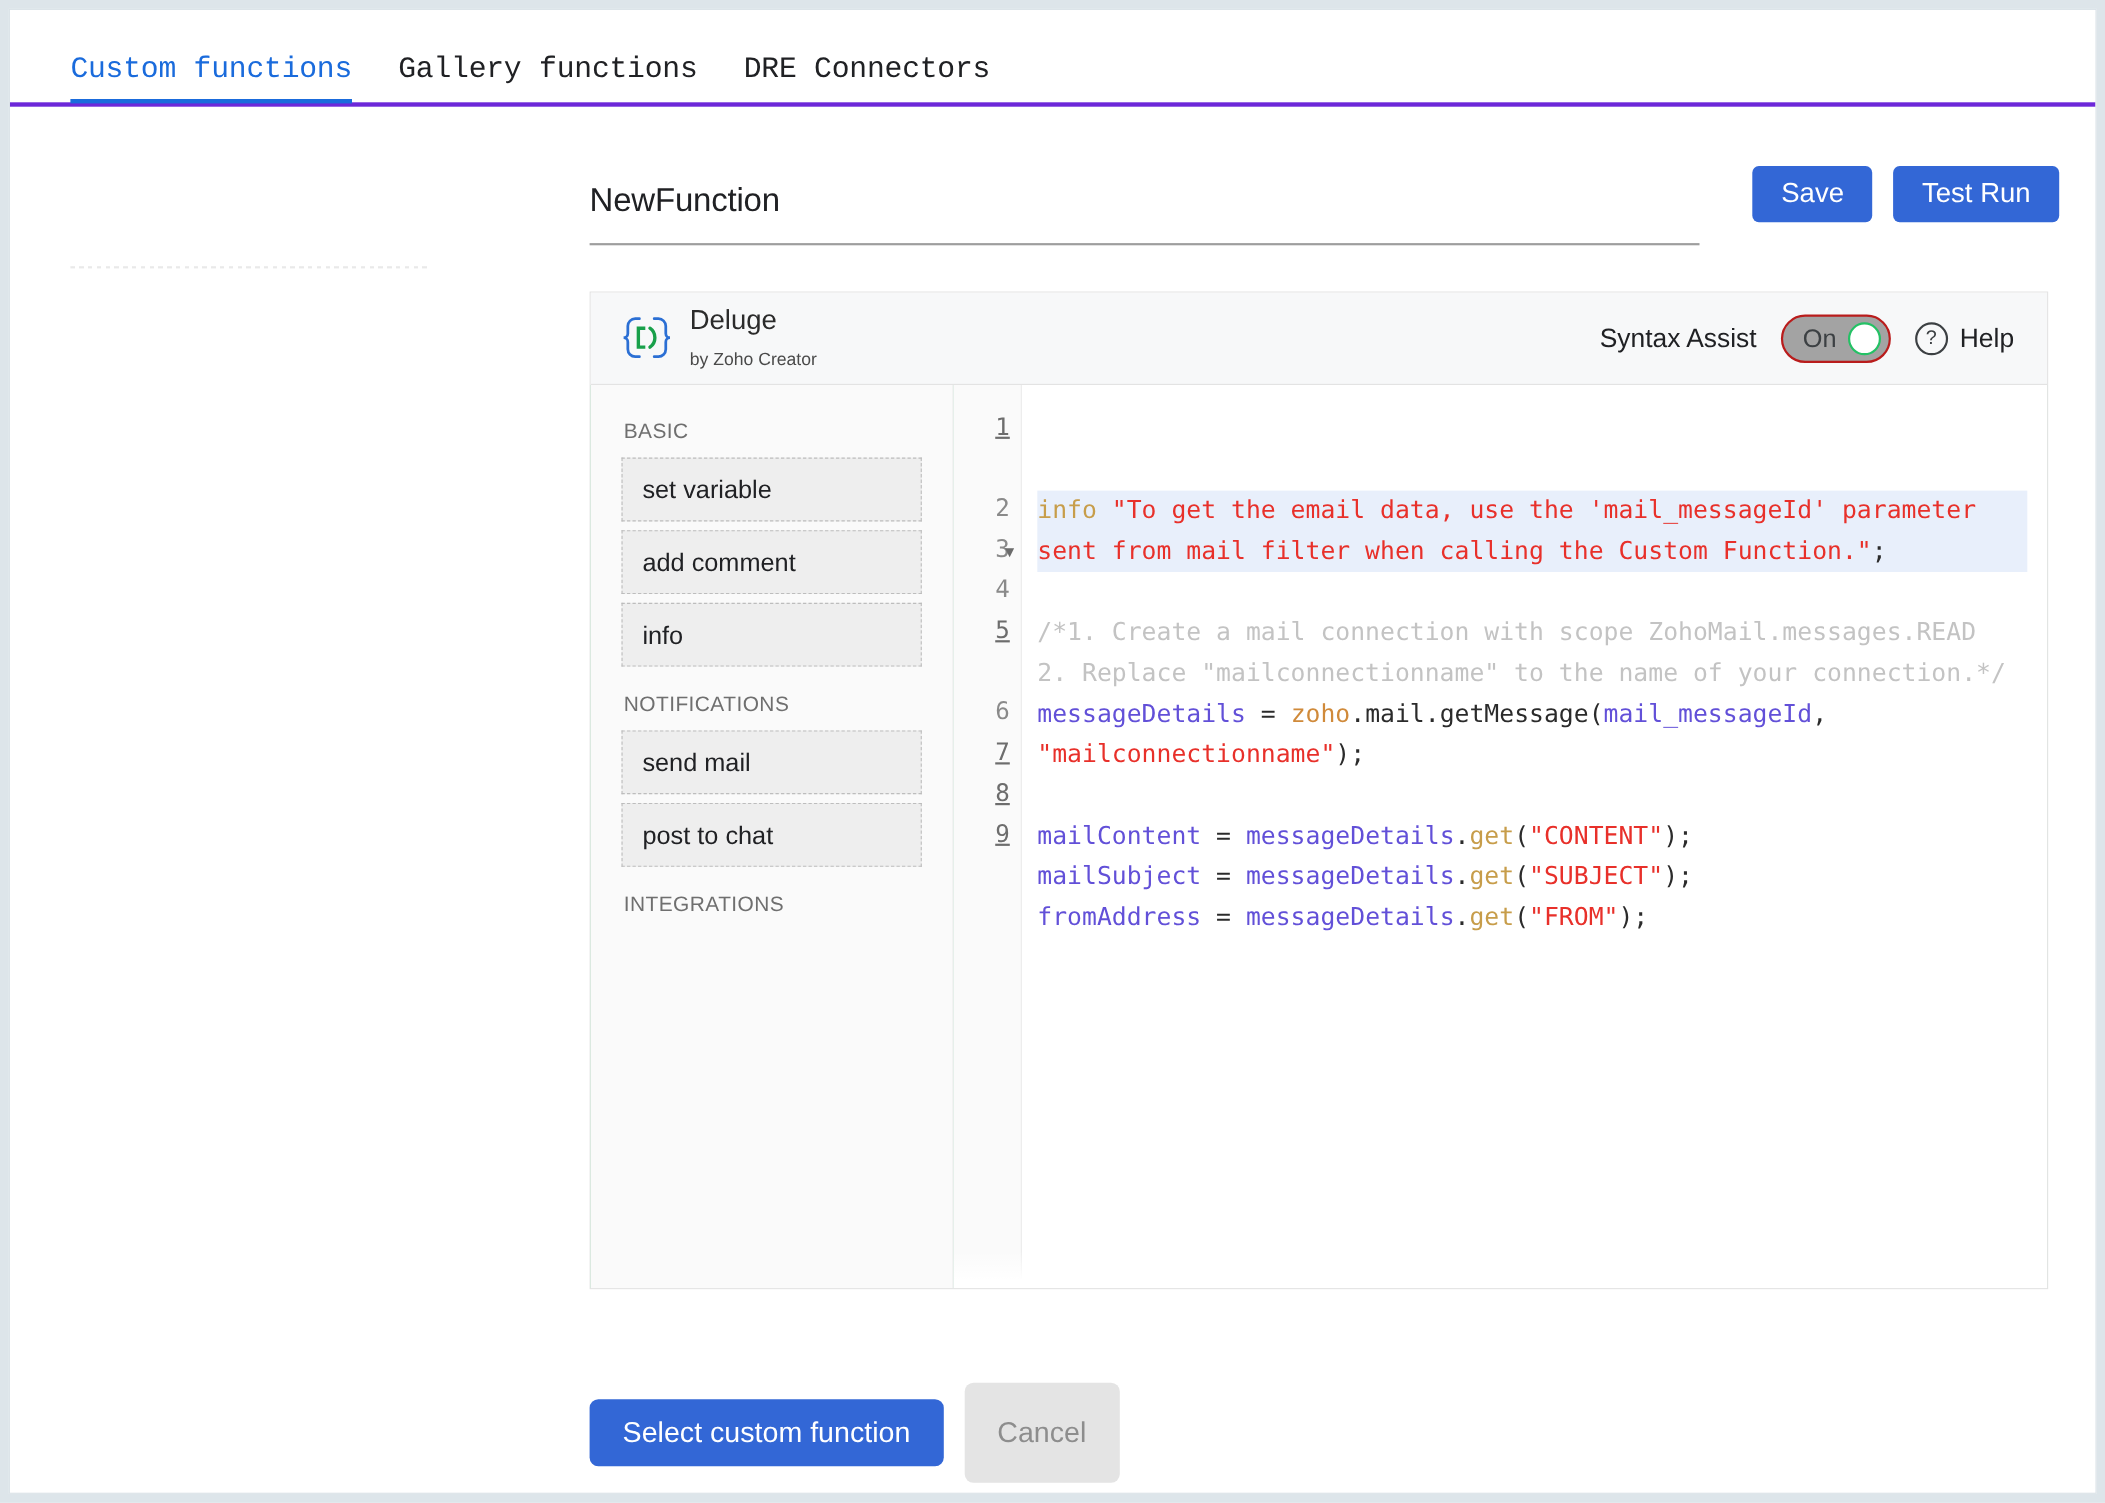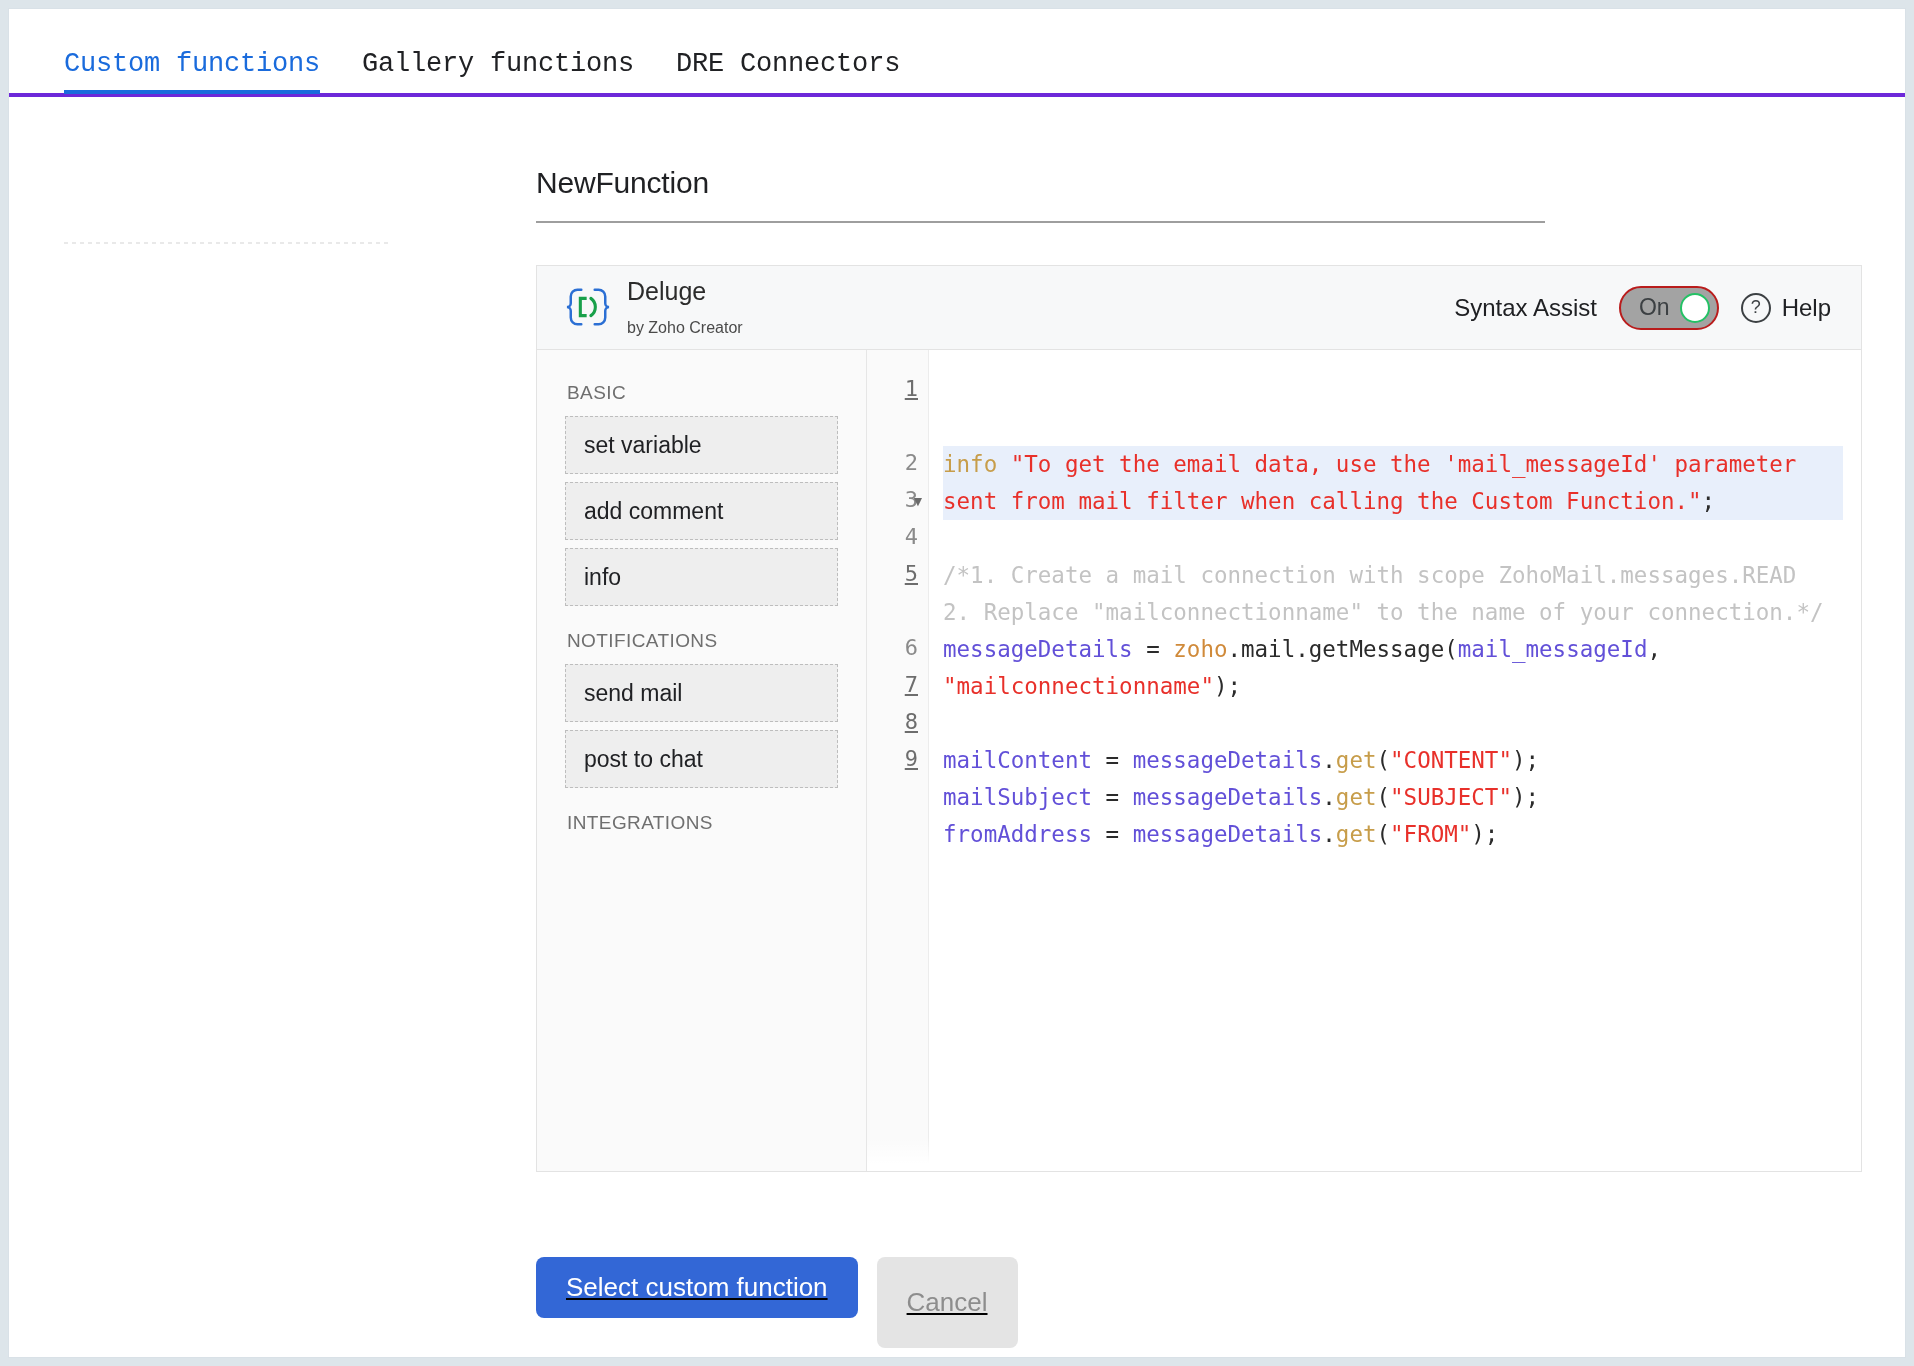--- a/index.html
+++ b/index.html
@@ -260,23 +260,22 @@
     background: linear-gradient(to bottom, rgba(250,250,250,0), #ffffff 78%);
     pointer-events: none;
   }
 
   
   .footer {
     position: absolute;
     left: 527px;
     top: 1160px;
     display: flex;
-    align-items: flex-start;
+    align-items: center;
     gap: 19px;
-    text-decoration: underline;
   }
   .btn-select {
     background: #3367d6;
     color: #fff;
     border: none;
     border-radius: 8px;
     font-size: 26px;
     font-family: "Liberation Sans", sans-serif;
     padding: 15px 30px;
     cursor: pointer;
@@ -310,20 +309,24 @@
   </div>
 
   <div class="body-area">
 
     <div class="dotted-rule"></div>
 
     <div class="content">
 
       <div class="title-row">
         <div class="fn-title">NewFunction</div>
+        <div class="hdr-buttons">
+          <button class="btn-primary">Save</button>
+          <button class="btn-primary">Test Run</button>
+        </div>
       </div>
 
       <div class="editor-panel">
 
         <div class="editor-head">
           <div class="brand">
             <span class="brand-logo">
               <svg viewBox="0 0 48 48" width="46" height="46" aria-hidden="true">
                 <path d="M17 6 h-4 a7 7 0 0 0 -7 7 v7 a4 4 0 0 1 -4 4 a4 4 0 0 1 4 4 v7 a7 7 0 0 0 7 7 h4" fill="none" stroke="#2b6fd4" stroke-width="2.6" stroke-linecap="round"></path>
                 <path d="M31 6 h4 a7 7 0 0 1 7 7 v7 a4 4 0 0 0 4 4 a4 4 0 0 0 -4 4 v7 a7 7 0 0 1 -7 7 h-4" fill="none" stroke="#2b6fd4" stroke-width="2.6" stroke-linecap="round"></path>

